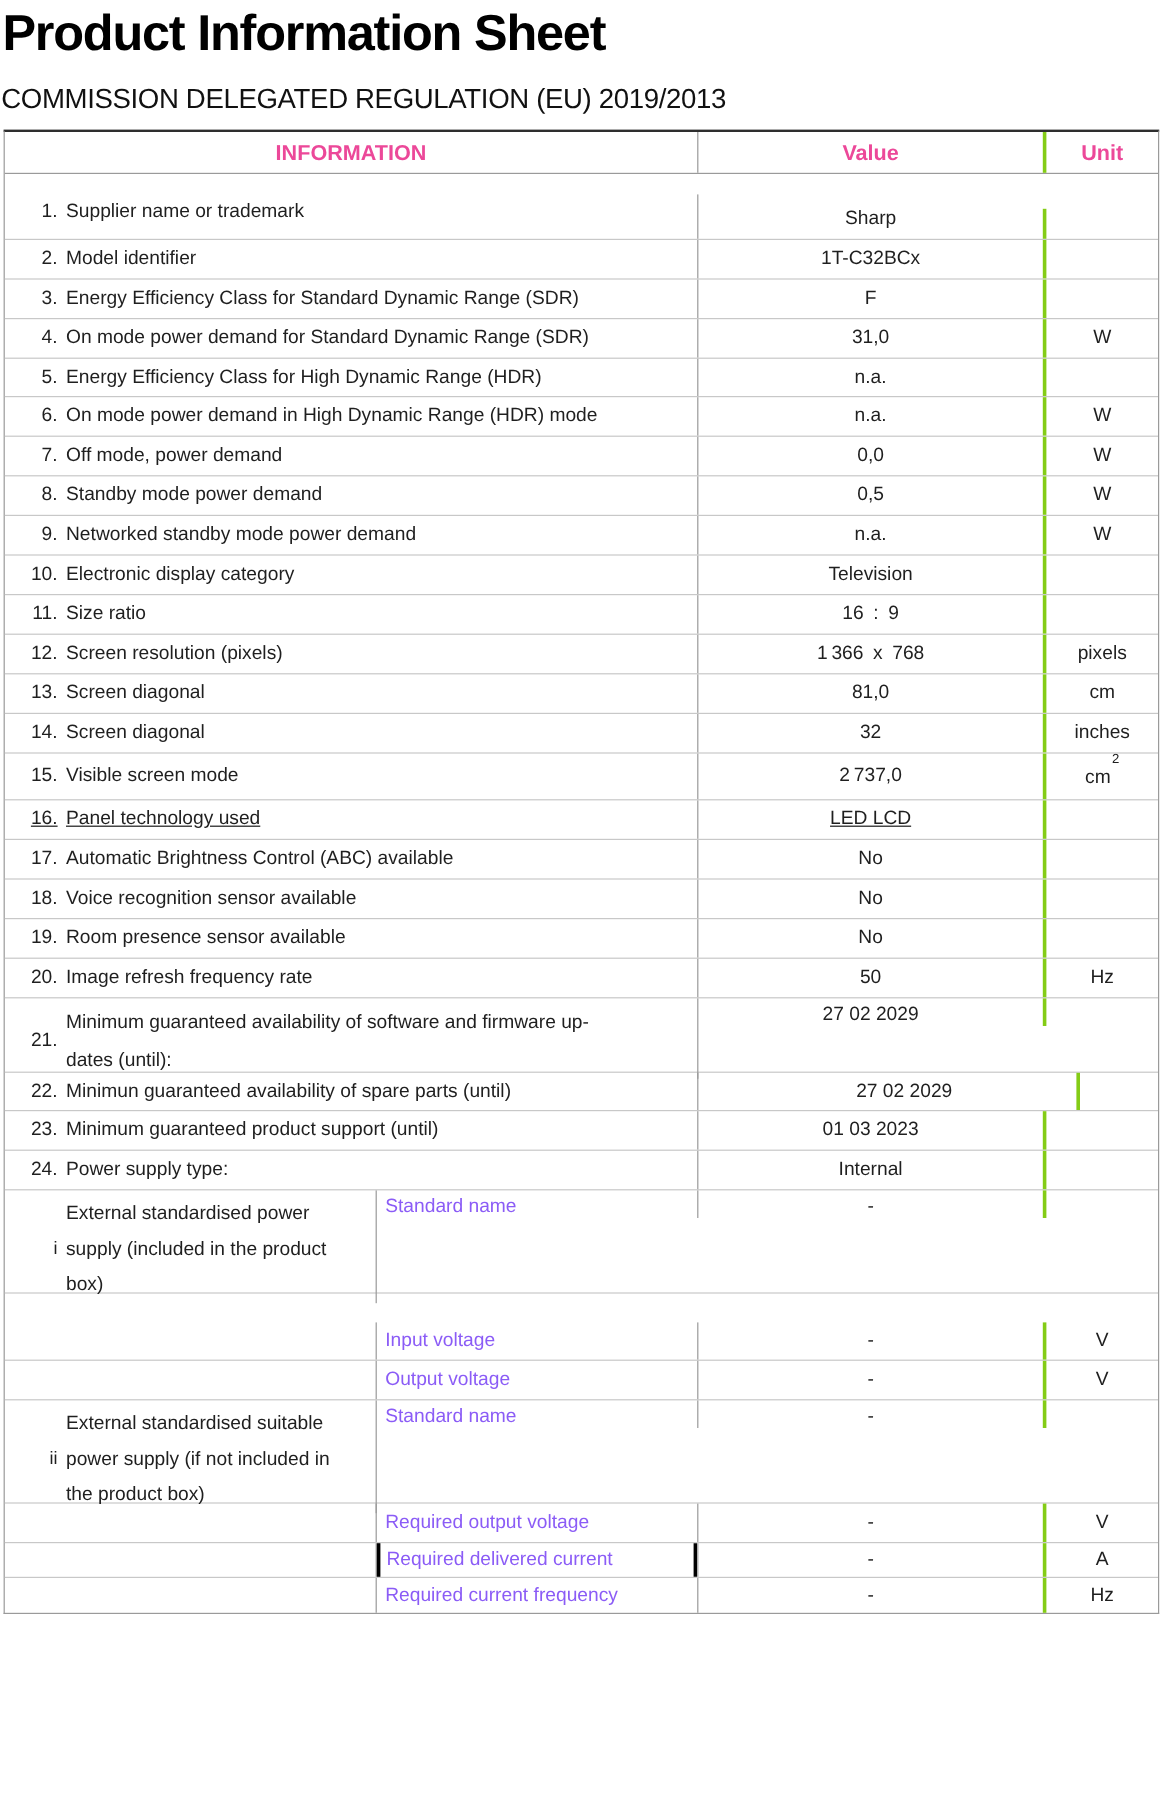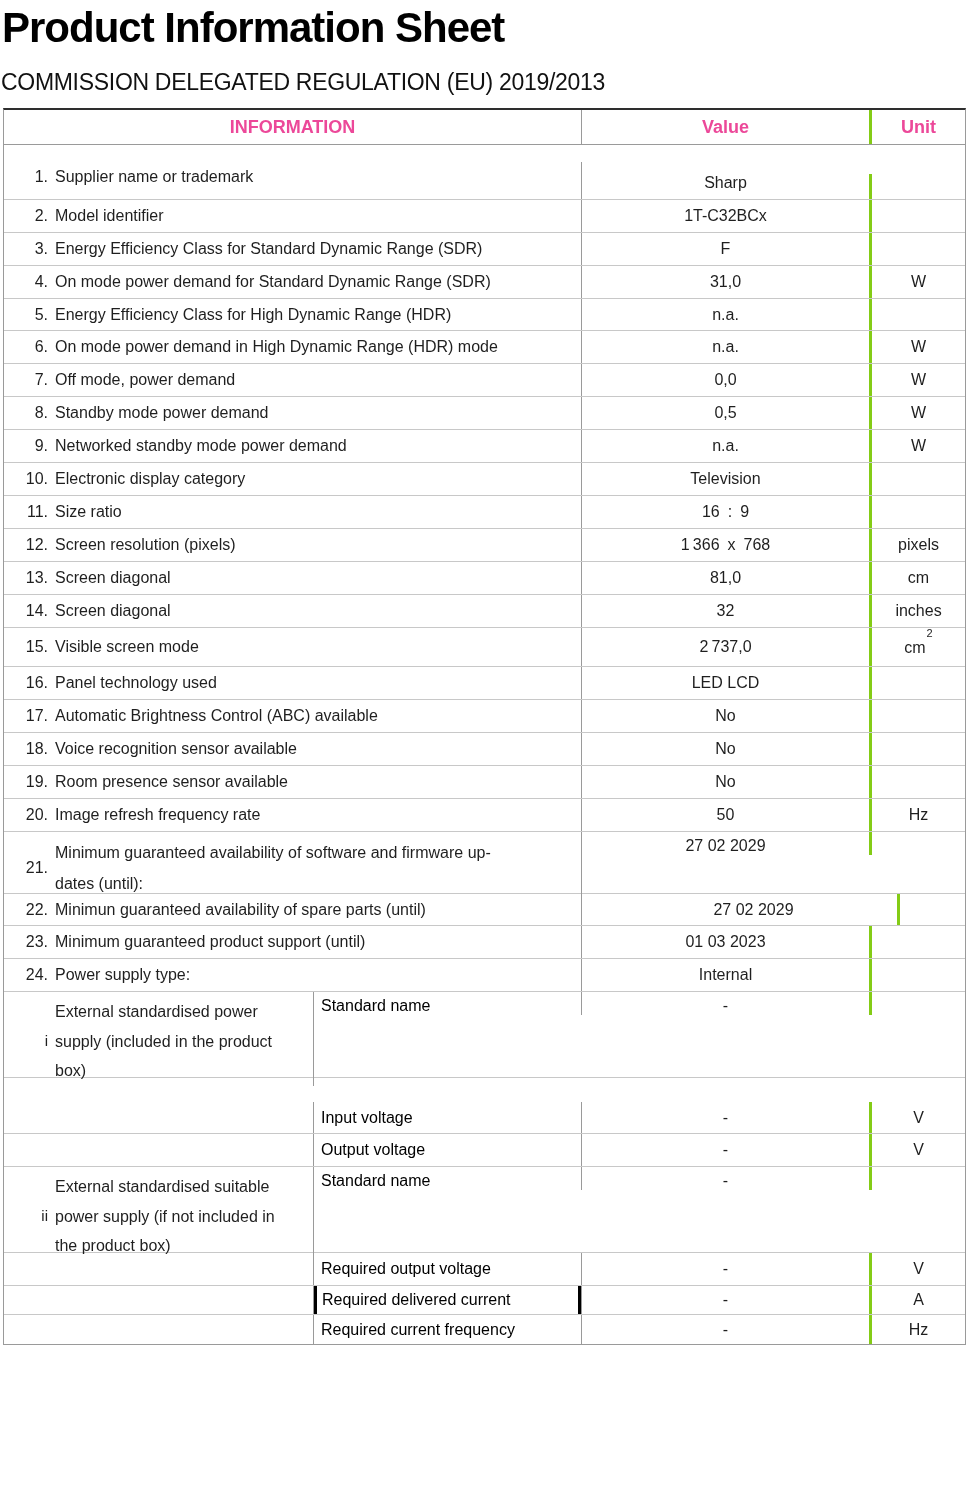--- a/index.html
+++ b/index.html
@@ -38,21 +38,21 @@
   .c-value   { width:290px; border-right:3px solid #84cc16; justify-content:center; text-align:left; }
   .c-unit    { flex:1; justify-content:center; text-align:center; }
   .header-row .cell { justify-content:center; font-weight:700; font-size:18px; color:#ec4899; }
   .num {
     width:44px; flex-shrink:0; text-align:right; margin-right:7px;
     font-size:16px; color:#1f1f1f;
   }
   .num.marker { font-size:15px; padding-bottom:1px; }
   .lbl { flex:1; font-size:16px; line-height:30px; color:#1f1f1f; }
   .lbl .line { line-height:29.5px; }
-  .sub-lbl { font-size:16px; color:#000000; }
+  .sub-lbl { font-size:16px; color:#8b5cf6; }
   .val, .unit-txt { font-size:16px; color:#1f1f1f; }
   .va-top    { align-items:flex-start; }
   .va-top .cell-pad { padding-top:5px; }
   .va-bottom { align-items:flex-end; }
   .va-bottom .cell-pad { padding-bottom:7px; }
   .accent-cell {
     border-left:3px solid #000;
     box-shadow:inset -3px 0 0 #000;
     padding-left:5px;
   }
@@ -250,21 +250,21 @@
           <div class="num cell-pad">15.</div>
           <div class="lbl cell-pad">Visible screen mode</div>
         </div>
         <div class="cell c-value">
           <div class="val cell-pad">2 737,0</div>
         </div>
         <div class="cell c-unit">
           <div class="unit-txt cell-pad">cm<sup class="u2">2</sup></div>
         </div>
       </div>
-      <div class="row" style="height: 33px;">
+      <div class="row" style="height: 33px; text-decoration: underline;">
         <div class="cell c-label">
           <div class="num cell-pad">16.</div>
           <div class="lbl cell-pad">Panel technology used</div>
         </div>
         <div class="cell c-value">
           <div class="val cell-pad">LED LCD</div>
         </div>
         <div class="cell c-unit">
           <div class="unit-txt cell-pad"></div>
         </div>

